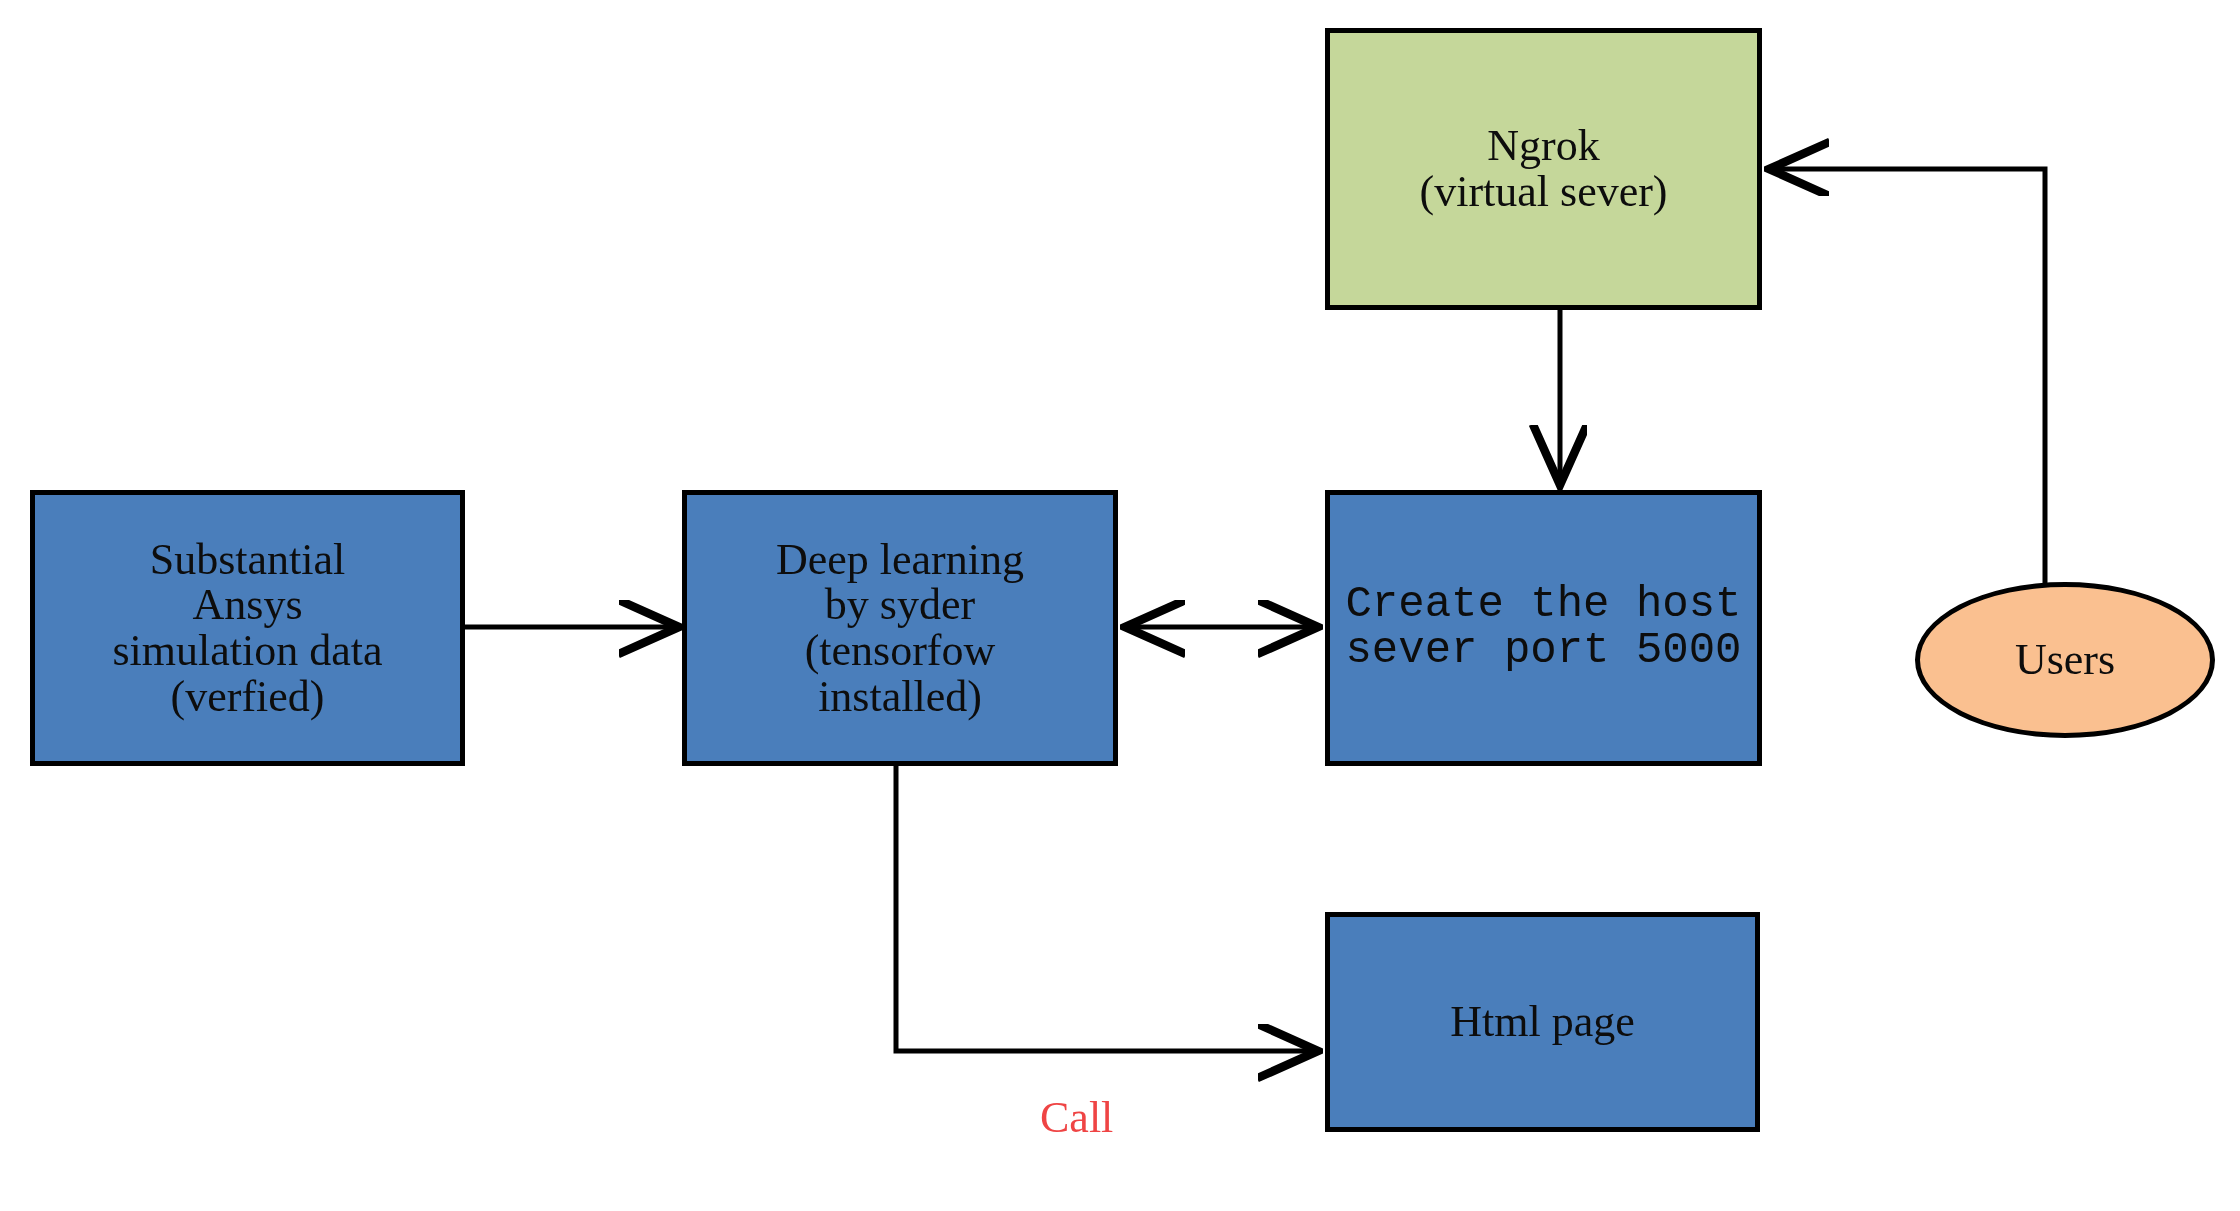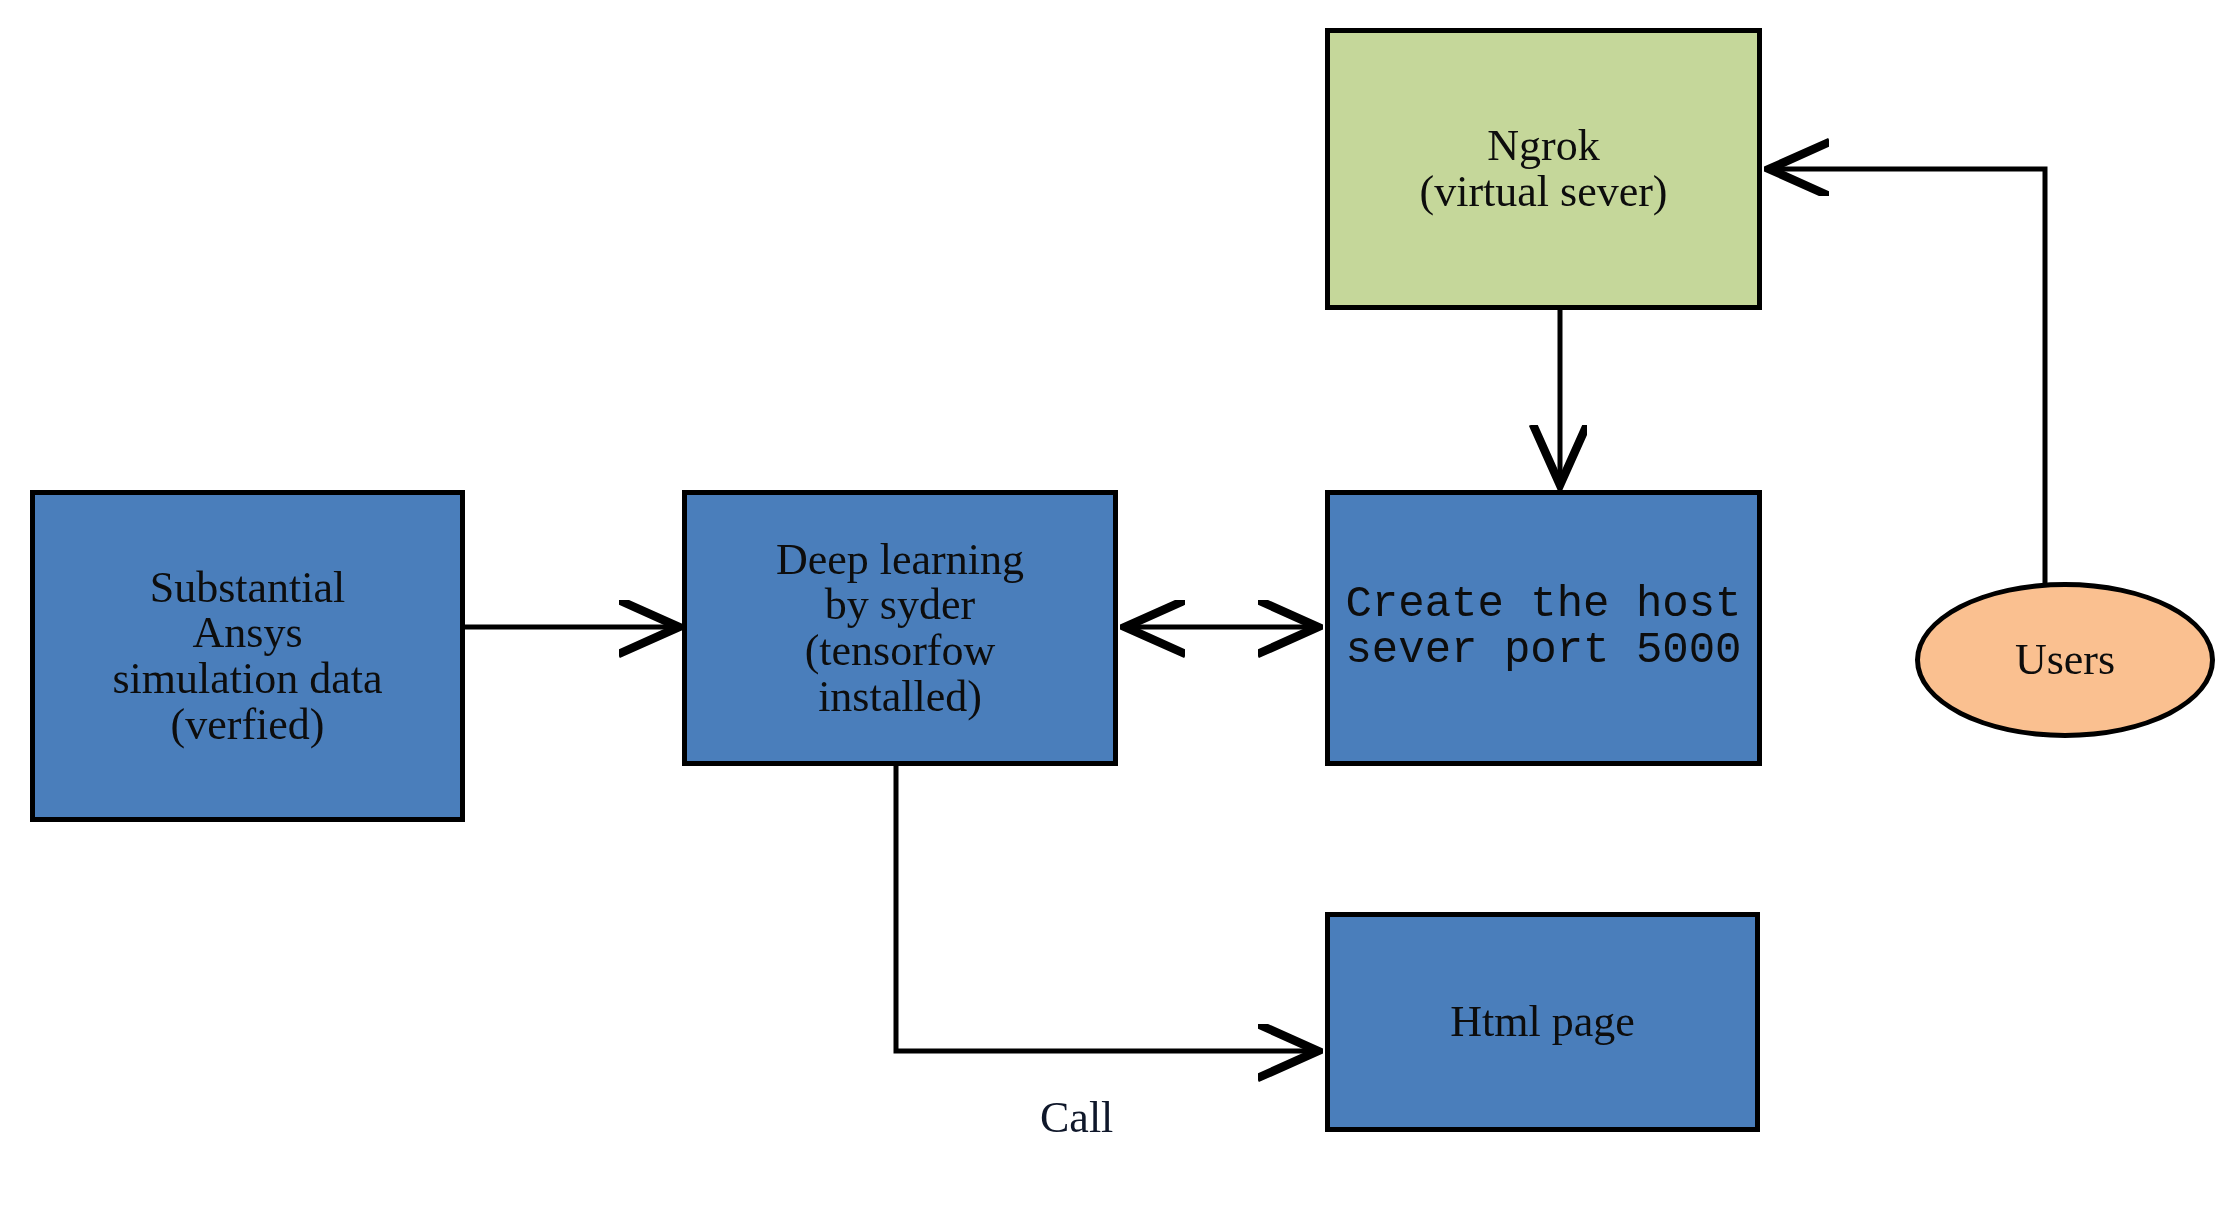--- a/index.html
+++ b/index.html
@@ -46,26 +46,26 @@
     border-width: 5px;
   }
   .node-label {
     display: block;
     white-space: pre-line;
     padding: 0 8px;
   }
   .edge-label {
     position: absolute;
     font-size: 44px;
-    color: #0f172a;
+    color: #ef4444;
     white-space: nowrap;
   }
 
   
-  .n-source    { left: 30px;   top: 490px;  width: 435px; height: 332px; }
+  .n-source    { left: 30px;   top: 490px;  width: 435px; height: 276px; }
   .n-training  { left: 682px;  top: 490px;  width: 436px; height: 276px; }
   .n-ngrok     { left: 1325px; top: 28px;   width: 437px; height: 282px; }
   .n-host      { left: 1325px; top: 490px;  width: 437px; height: 276px; font-family: Liberation Mono, monospace; }
   .n-html      { left: 1325px; top: 912px;  width: 435px; height: 220px; }
   .n-users     { left: 1915px; top: 582px;  width: 300px; height: 156px; }
 
   .lbl-call    { left: 1040px; top: 1092px; }
 </style>
 </head>
 <body>

